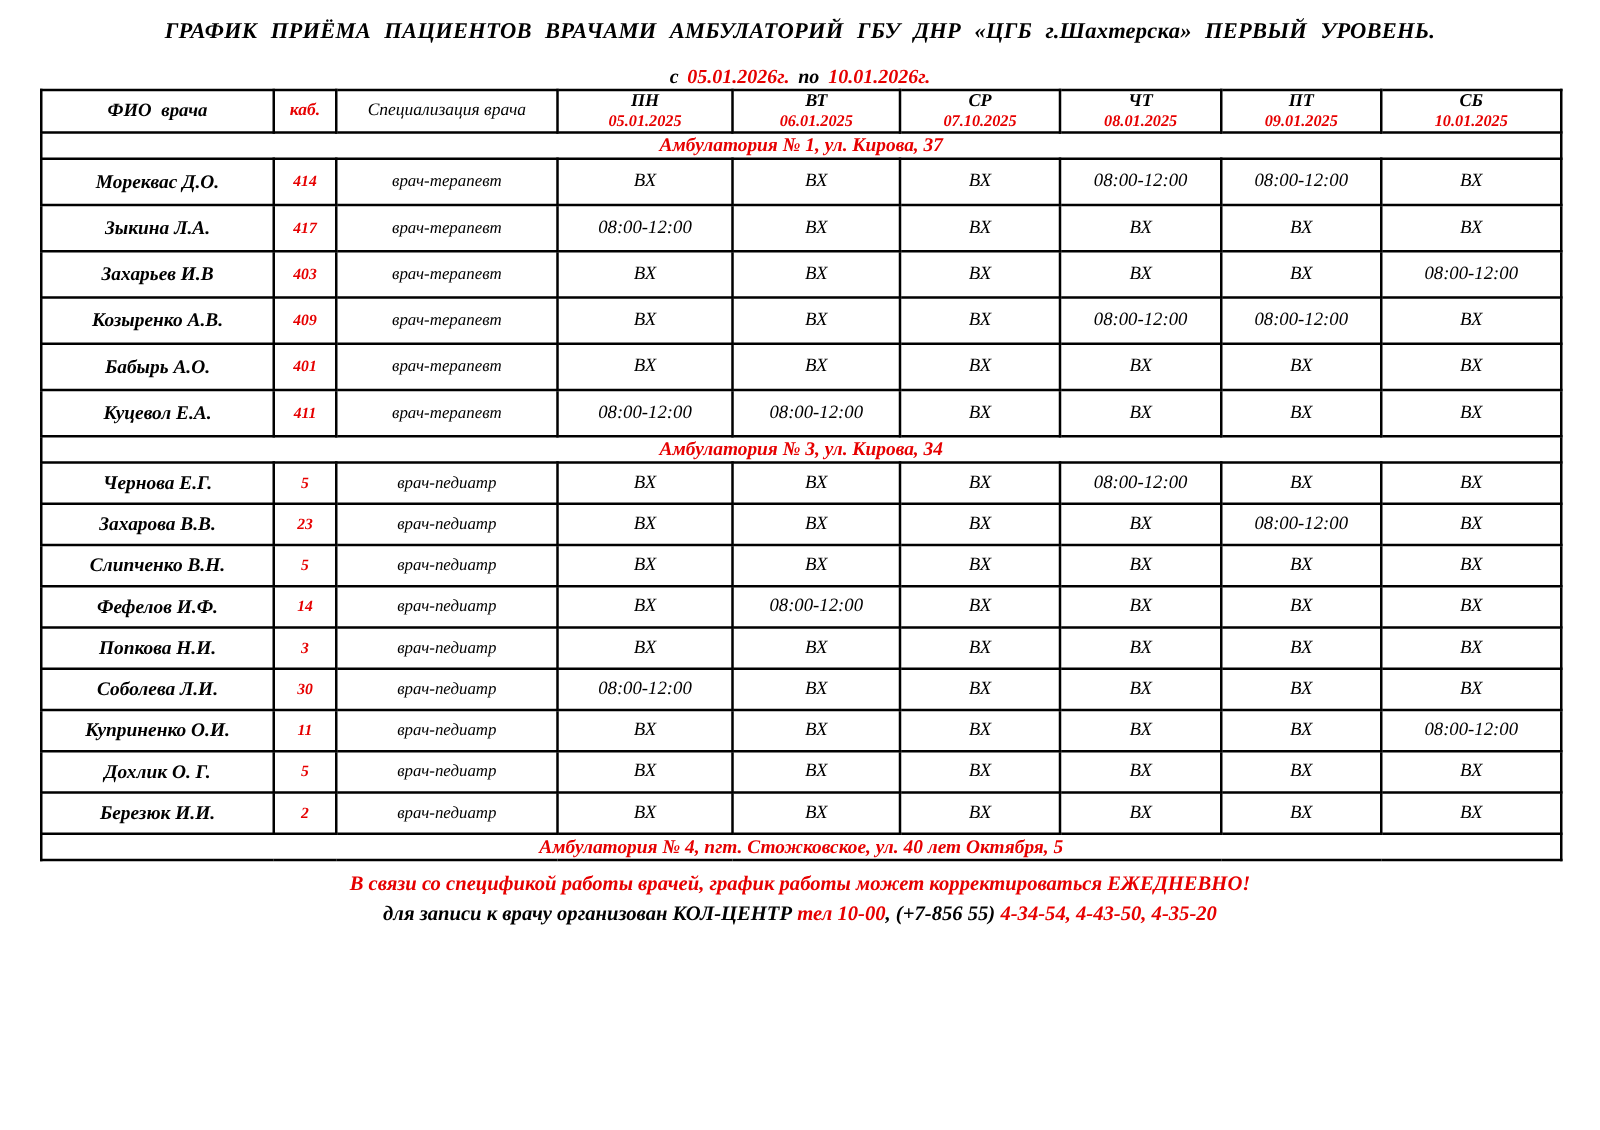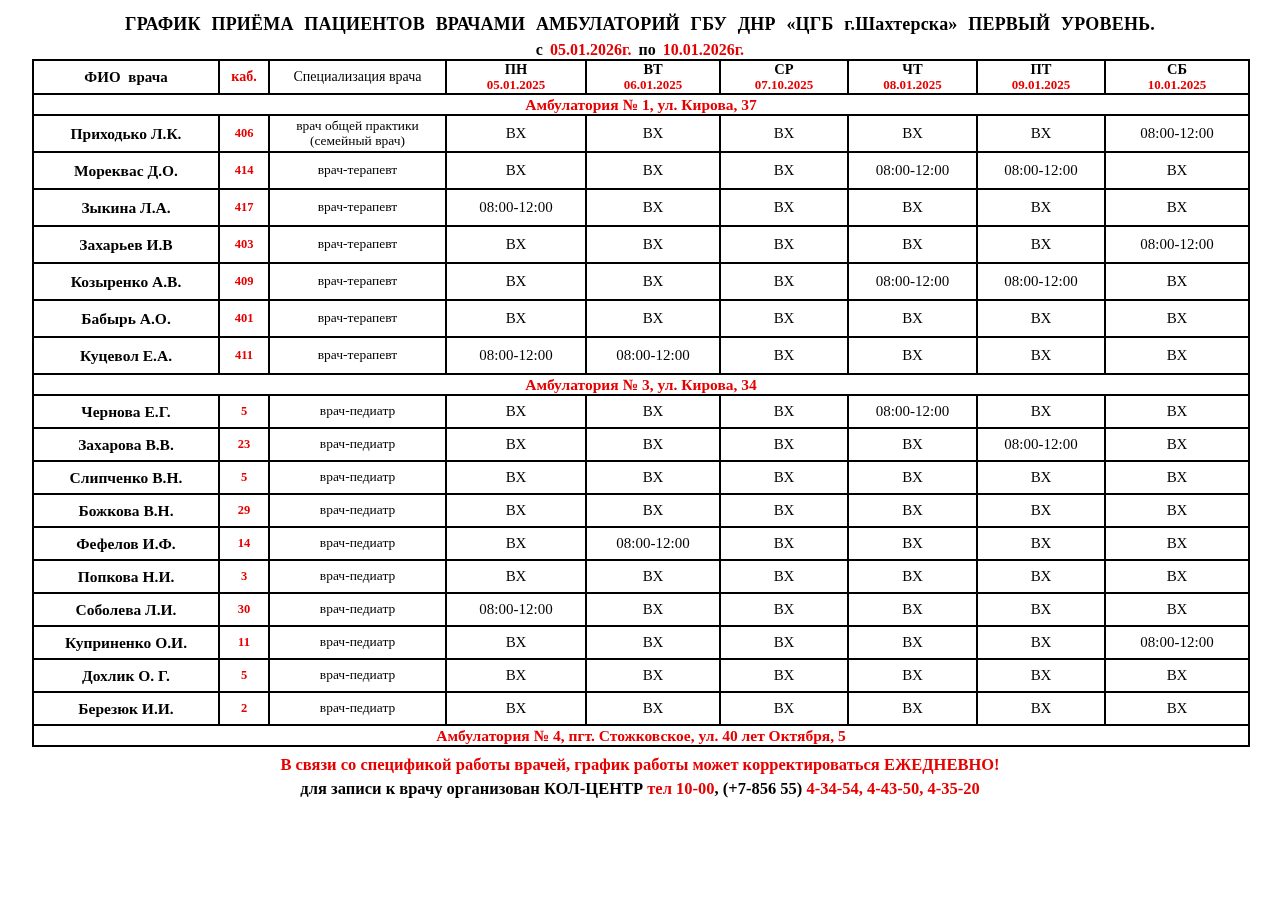--- a/index.html
+++ b/index.html
@@ -7,34 +7,35 @@
     background: #ffffff;
     width: 1280px;
     height: 904px;
     font-family: "Liberation Serif", serif;
     color: #000;
   }
   .page {
     width: 1216px;
     margin: 0 auto;
     padding-top: 14px;
+    font-style: italic;
   }
   .red { color: #e60000; }
   .title {
     text-align: center;
     font-weight: bold;
     font-size: 18px;
     word-spacing: 6px;
     letter-spacing: 0.2px;
   }
   .subtitle {
     text-align: center;
     font-weight: bold;
     font-size: 16px;
-    margin-top: 6px;
+    margin-top: 18px;
     word-spacing: 3px;
   }
   table.schedule {
     border-collapse: collapse;
     table-layout: fixed;
     width: 1216px;
     margin-top: 0;
   }
   .schedule th, .schedule td {
     border: 2px solid #000;
@@ -127,31 +128,20 @@
           <div class="day-name">СБ</div>
           <div class="day-date">10.01.2025</div>
         </th>
       </tr>
     </thead>
     <tbody>
         <tr class="section-row">
           <td colspan="9">Амбулатория № 1, ул. Кирова, 37</td>
         </tr>
         <tr class="sec0">
-          <td class="name-cell">Приходько Л.К.</td>
-          <td class="room-cell">406</td>
-          <td class="spec-cell">врач общей практики (семейный врач)</td>
-          <td class="sched-cell">ВХ</td>
-          <td class="sched-cell">ВХ</td>
-          <td class="sched-cell">ВХ</td>
-          <td class="sched-cell">ВХ</td>
-          <td class="sched-cell">ВХ</td>
-          <td class="sched-cell">08:00-12:00</td>
-        </tr>
-        <tr class="sec0">
           <td class="name-cell">Морекваc Д.О.</td>
           <td class="room-cell">414</td>
           <td class="spec-cell">врач-терапевт</td>
           <td class="sched-cell">ВХ</td>
           <td class="sched-cell">ВХ</td>
           <td class="sched-cell">ВХ</td>
           <td class="sched-cell">08:00-12:00</td>
           <td class="sched-cell">08:00-12:00</td>
           <td class="sched-cell">ВХ</td>
         </tr>
@@ -231,31 +221,20 @@
           <td class="sched-cell">ВХ</td>
           <td class="sched-cell">ВХ</td>
           <td class="sched-cell">ВХ</td>
           <td class="sched-cell">ВХ</td>
           <td class="sched-cell">08:00-12:00</td>
           <td class="sched-cell">ВХ</td>
         </tr>
         <tr class="sec1">
           <td class="name-cell">Слипченко В.Н.</td>
           <td class="room-cell">5</td>
-          <td class="spec-cell">врач-педиатр</td>
-          <td class="sched-cell">ВХ</td>
-          <td class="sched-cell">ВХ</td>
-          <td class="sched-cell">ВХ</td>
-          <td class="sched-cell">ВХ</td>
-          <td class="sched-cell">ВХ</td>
-          <td class="sched-cell">ВХ</td>
-        </tr>
-        <tr class="sec1">
-          <td class="name-cell">Божкова В.Н.</td>
-          <td class="room-cell">29</td>
           <td class="spec-cell">врач-педиатр</td>
           <td class="sched-cell">ВХ</td>
           <td class="sched-cell">ВХ</td>
           <td class="sched-cell">ВХ</td>
           <td class="sched-cell">ВХ</td>
           <td class="sched-cell">ВХ</td>
           <td class="sched-cell">ВХ</td>
         </tr>
         <tr class="sec1">
           <td class="name-cell">Фефелов И.Ф.</td>

